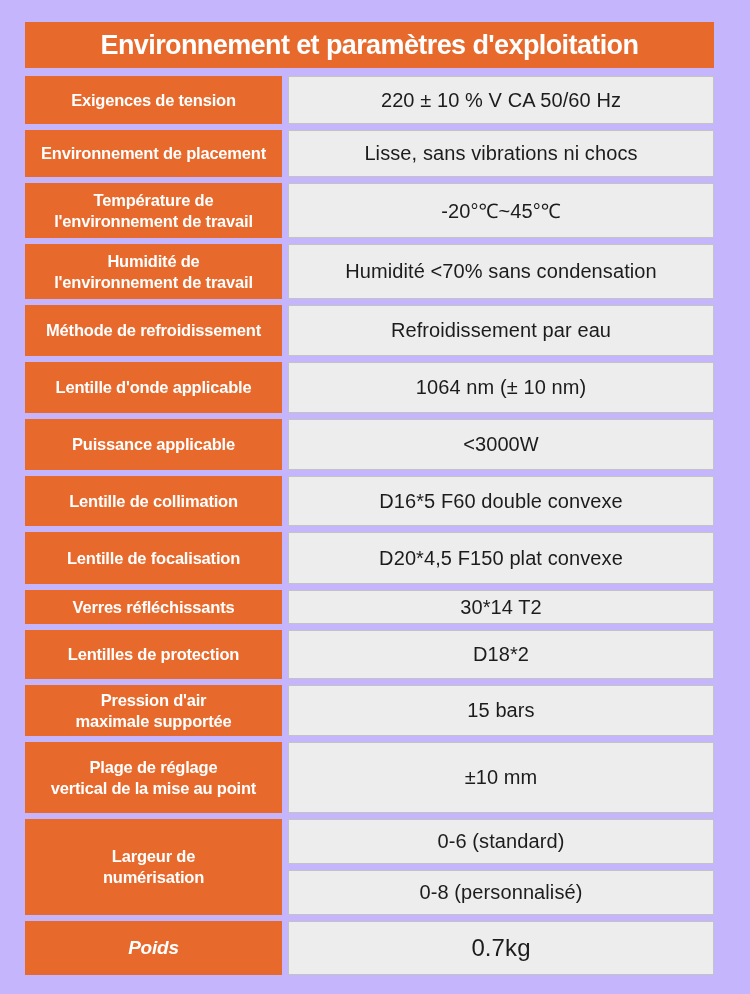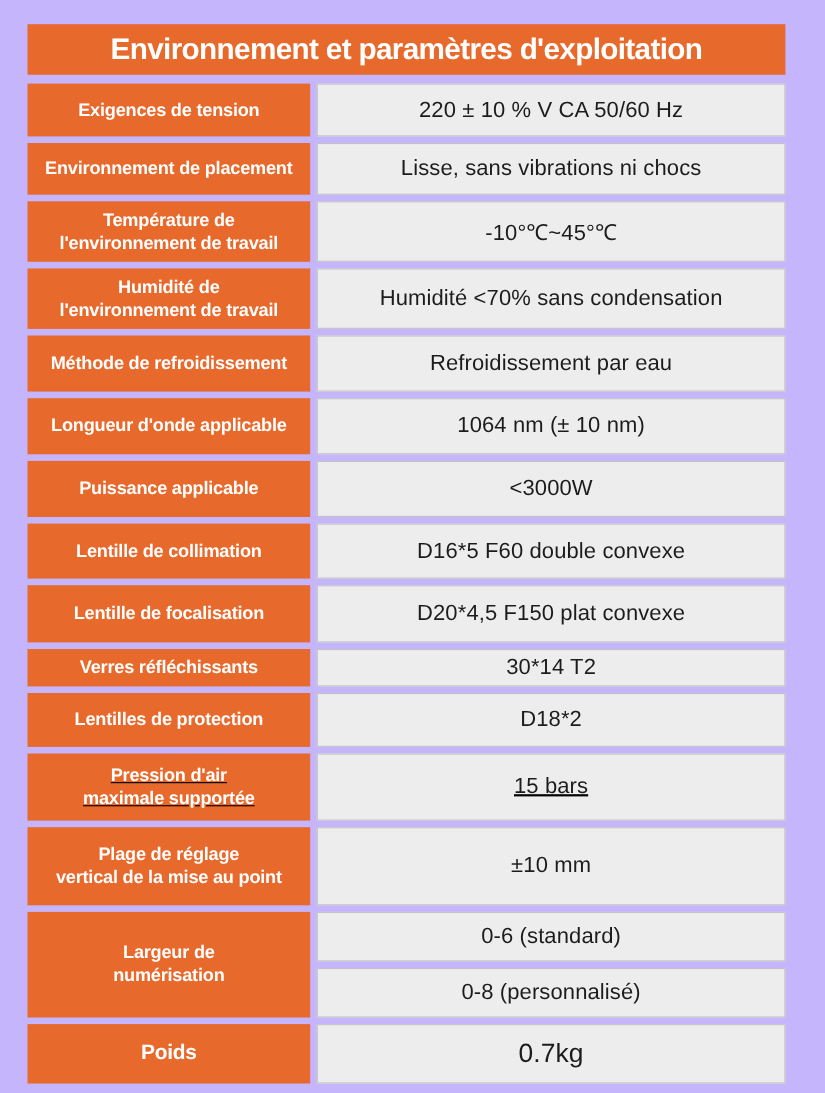--- a/index.html
+++ b/index.html
@@ -43,42 +43,42 @@
   .row:nth-child(2)  { height: 47px; }
   .row:nth-child(3)  { height: 55px; }
   .row:nth-child(4)  { height: 55px; border-radius: 20px; }
   .row:nth-child(5)  { height: 51px; }
   .row:nth-child(6)  { height: 51px; }
   .row:nth-child(7)  { height: 51px; }
   .row:nth-child(8)  { height: 50px; justify-content: flex-end; }
   .row:nth-child(9)  { height: 52px; }
   .row:nth-child(10) { height: 34px; }
   .row:nth-child(11) { height: 49px; }
-  .row:nth-child(12) { height: 61px; text-decoration: underline; }
+  .row:nth-child(12) { height: 51px; }
   .row:nth-child(13) { height: 71px; }
   .row:nth-child(14) { height: 96px; }
   .row:nth-child(15) { height: 54px; }
   .label-cell {
     width: 257px;
     flex: 0 0 257px;
     box-sizing: border-box;
     background: var(--accent-orange, #e8692c);
     color: var(--label-text, #ffffff);
     font-weight: bold;
     font-size: 16.5px;
     line-height: 1.25;
     letter-spacing: -0.2px;
     display: flex;
     align-items: center;
     justify-content: center;
     text-align: center;
     white-space: pre-line;
     padding: 0 6px;
   }
-  .row:nth-child(15) .label-cell { font-size: 19px; }
+  .row:nth-child(15) .label-cell { font-size: 19px; font-style: italic; }
   .value-col {
     flex: 1;
     display: flex;
     flex-direction: column;
     gap: 6px;
   }
   .value-cell {
     flex: 1;
     box-sizing: border-box;
     background: var(--cell-gray, #ededed);
@@ -116,41 +116,41 @@
       <div class="label-cell">Environnement de placement</div>
       <div class="value-col">
         <div class="value-cell">Lisse, sans vibrations ni chocs</div>
       </div>
     </div>
 
     <div class="row">
       <div class="label-cell">Température de
 l'environnement de travail</div>
       <div class="value-col">
-        <div class="value-cell">-10°℃~45°℃</div>
+        <div class="value-cell">-20°℃~45°℃</div>
       </div>
     </div>
 
     <div class="row">
       <div class="label-cell">Humidité de
 l'environnement de travail</div>
       <div class="value-col">
         <div class="value-cell">Humidité &lt;70% sans condensation</div>
       </div>
     </div>
 
     <div class="row">
       <div class="label-cell">Méthode de refroidissement</div>
       <div class="value-col">
         <div class="value-cell">Refroidissement par eau</div>
       </div>
     </div>
 
     <div class="row">
-      <div class="label-cell">Longueur d'onde applicable</div>
+      <div class="label-cell">Lentille d'onde applicable</div>
       <div class="value-col">
         <div class="value-cell">1064 nm (± 10 nm)</div>
       </div>
     </div>
 
     <div class="row">
       <div class="label-cell">Puissance applicable</div>
       <div class="value-col">
         <div class="value-cell">&lt;3000W</div>
       </div>

